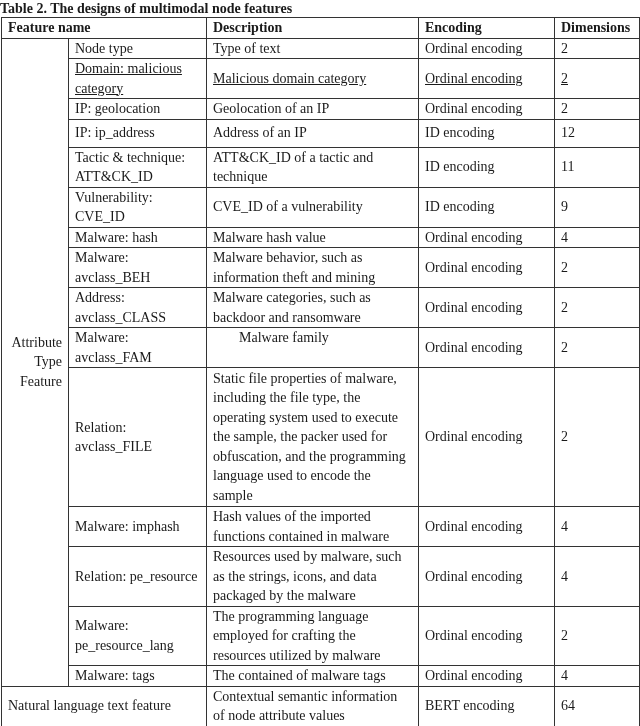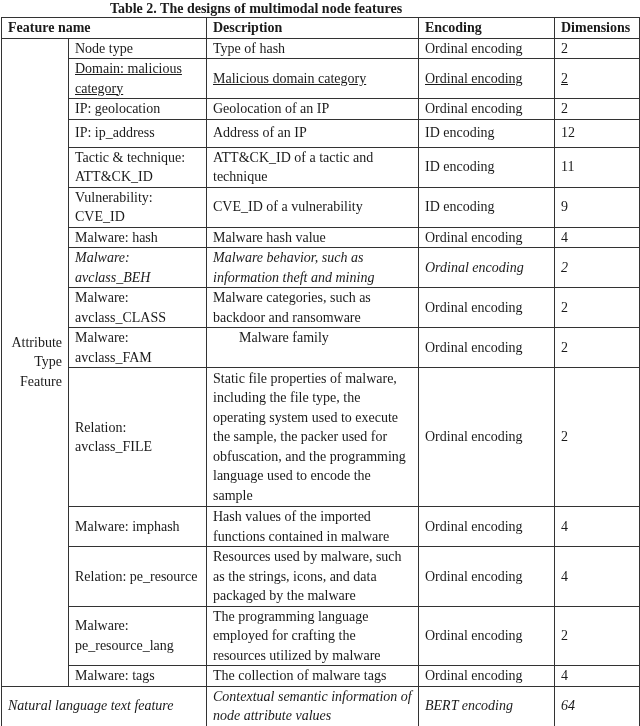--- a/index.html
+++ b/index.html
@@ -1,19 +1,19 @@
 <!DOCTYPE html>
 <html><head>
 <meta charset="utf-8">
 <style>
   html, body { margin: 0; padding: 0; background: #ffffff; }
   body { width: 640px; height: 726px; overflow: hidden; position: relative;
          font-family: "Liberation Serif", "DejaVu Serif", serif; color: #1a1a1a; }
   .caption { position: absolute; left: 0; top: 0; width: 512px; height: 17px;
-             text-align: center; font-weight: bold; font-size: 14px; line-height: 17px; }
+             text-align: left; font-weight: bold; font-size: 14px; line-height: 17px; }
   table { position: absolute; left: 1px; top: 17px; width: 638px;
           border-collapse: collapse; table-layout: fixed; font-size: 14px; }
   td, th { border: 1px solid #333; padding: 0 6px; vertical-align: middle;
            line-height: 19.5px; text-align: left; font-weight: normal; }
   th { font-weight: bold; }
   col.c1 { width: 67px; }
   col.c2 { width: 138px; }
   col.c3 { width: 212px; }
   col.c4 { width: 136px; }
   col.c5 { width: 85px; }
@@ -38,21 +38,21 @@
       <th colspan="2">Feature name</th>
       <th>Description</th>
       <th>Encoding</th>
       <th>Dimensions</th>
     </tr>
   </thead>
   <tbody id="tbody">
       <tr style="height: 20px;">
         <td class="group" rowspan="15">Attribute Type Feature</td>
         <td>Node type</td>
-        <td>Type of hash</td>
+        <td>Type of text</td>
         <td>Ordinal encoding</td>
         <td>2</td>
       </tr>
       <tr style="height: 39px; text-decoration: underline;">
         <td>Domain: malicious category</td>
         <td>Malicious domain category</td>
         <td>Ordinal encoding</td>
         <td>2</td>
       </tr>
       <tr style="height: 20px; font-family: Liberation Serif, serif;">
@@ -78,28 +78,28 @@
         <td>CVE_ID of a vulnerability</td>
         <td>ID encoding</td>
         <td>9</td>
       </tr>
       <tr style="height: 20px;">
         <td>Malware: hash</td>
         <td>Malware hash value</td>
         <td>Ordinal encoding</td>
         <td>4</td>
       </tr>
-      <tr style="height: 39px; font-style: italic;">
+      <tr style="height: 39px;">
         <td>Malware: avclass_BEH</td>
         <td>Malware behavior, such as information theft and mining</td>
         <td>Ordinal encoding</td>
         <td>2</td>
       </tr>
       <tr style="height: 39px;">
-        <td>Malware: avclass_CLASS</td>
+        <td>Address: avclass_CLASS</td>
         <td>Malware categories, such as backdoor and ransomware</td>
         <td>Ordinal encoding</td>
         <td>2</td>
       </tr>
       <tr style="height: 39px;">
         <td>Malware: avclass_FAM</td>
         <td class="top">Malware family</td>
         <td>Ordinal encoding</td>
         <td>2</td>
       </tr>
@@ -122,25 +122,25 @@
         <td>4</td>
       </tr>
       <tr style="height: 59px;">
         <td>Malware: pe_resource_lang</td>
         <td>The programming language employed for crafting the resources utilized by malware</td>
         <td>Ordinal encoding</td>
         <td>2</td>
       </tr>
       <tr style="height: 20px;">
         <td>Malware: tags</td>
-        <td>The collection of malware tags</td>
+        <td>The contained of malware tags</td>
         <td>Ordinal encoding</td>
         <td>4</td>
       </tr>
-      <tr style="height: 39px; font-style: italic;">
+      <tr style="height: 39px;">
         <td colspan="2">Natural language text feature</td>
         <td>Contextual semantic information of node attribute values</td>
         <td>BERT encoding</td>
         <td>64</td>
       </tr>
       <tr style="height: 20px;">
         <td colspan="2">Topological relationship feature</td>
         <td>Relation information of nodes</td>
         <td>Node2vec encoding</td>
         <td>128</td>

